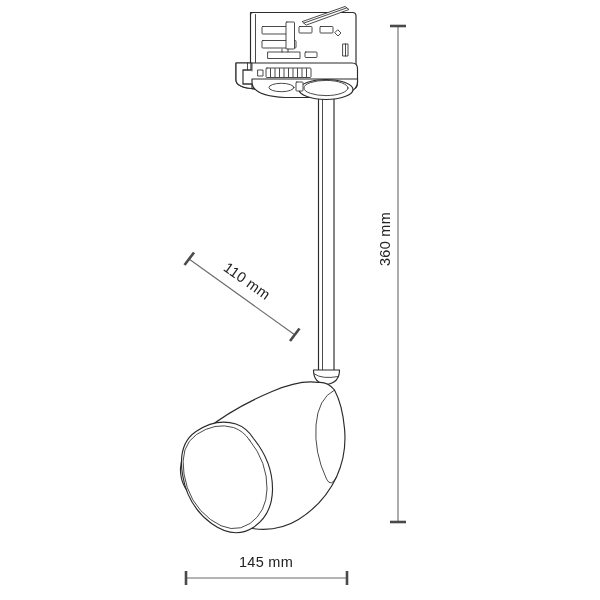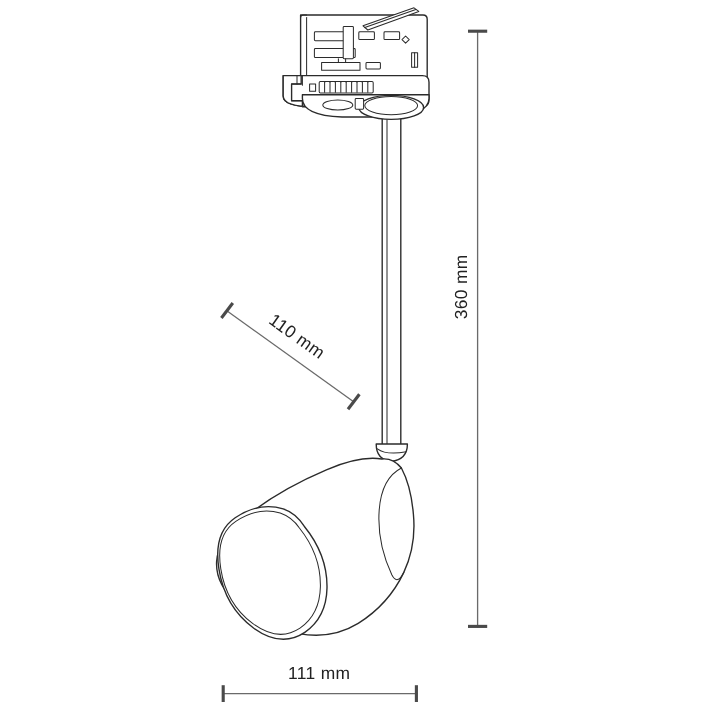--- a/index.html
+++ b/index.html
@@ -230,17 +230,17 @@
 
       <path class="dimtick" d="M184.5,265 L194,252.5"></path>
 
       <path class="dimtick" d="M290,341 L299.5,328.5"></path>
     </g>
 
   </svg>
 
   <div class="dim-label" id="label-360">360 mm</div>
 
-  <div class="dim-label" id="label-145">111 mm</div>
+  <div class="dim-label" id="label-145">145 mm</div>
 
   <div class="dim-label" id="label-110">110 mm</div>
 
 </div>
 
 </body></html>

